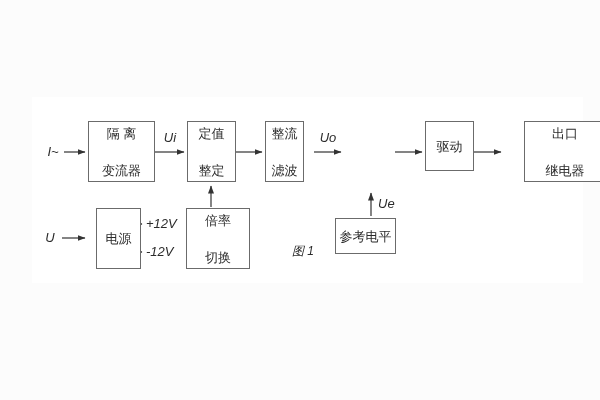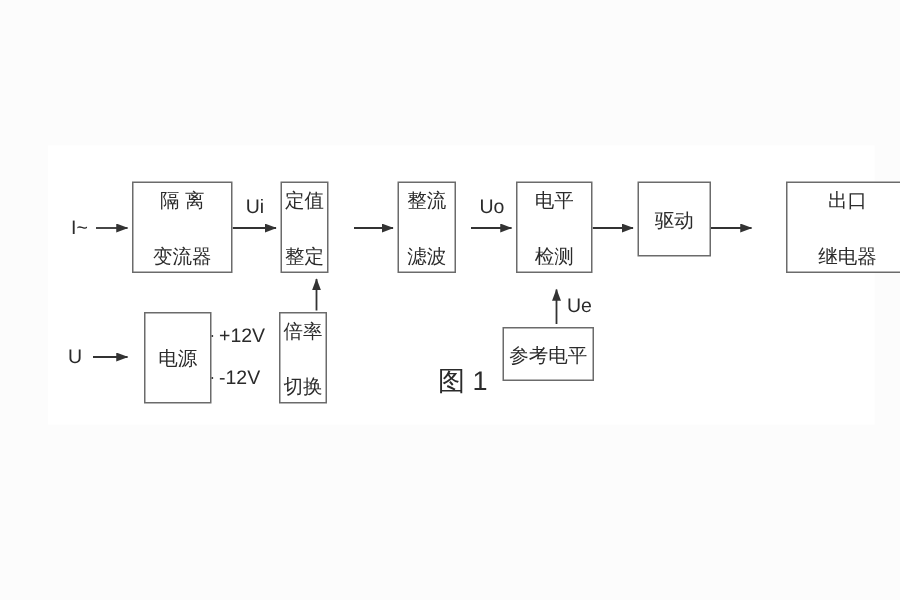--- a/index.html
+++ b/index.html
@@ -22,20 +22,21 @@
     background:#ffffff;
     display:flex;flex-direction:column;align-items:center;justify-content:center;
     box-sizing:border-box;
     font-size:13px;line-height:1;color:#2b2b2b;
     text-align:center;white-space:nowrap;
   }
   .box.two{row-gap:24px;}
   .lbl{
     position:absolute;font-size:13px;line-height:1;color:#2b2b2b;
     white-space:nowrap;
+    font-style:italic;
   }
   .lbl.center{text-align:center;}
 </style>
 </head>
 <body>
 
 <div id="screen">
 
   <div class="canvas"></div>
 
@@ -58,49 +59,45 @@
       <line x1="211" y1="207" x2="211" y2="186" marker-end="url(#ah)"></line>
       <line x1="371" y1="216" x2="371" y2="193" marker-end="url(#ah)"></line>
     </g>
   </svg>
 
   <div class="box two" style="left:88px;top:121px;width:67px;height:61px">
     <span>隔 离</span>
     <span>变流器</span>
   </div>
 
-  <div class="box two" style="left:187px;top:121px;width:32px;height:61px">
+  <div class="box two" style="left:187px;top:121px;width:49px;height:61px">
     <span>定值</span>
     <span>整定</span>
   </div>
 
   <div class="box two" style="left:265px;top:121px;width:39px;height:61px">
     <span>整流</span>
     <span>滤波</span>
   </div>
 
-  <div class="box two" style="left:344px;top:121px;width:51px;height:61px">
-    <span>电平</span>
-    <span>检测</span>
-  </div>
 
   <div class="box" style="left:425px;top:121px;width:49px;height:50px">
     <span>驱动</span>
   </div>
 
   <div class="box two" style="left:524px;top:121px;width:82px;height:61px">
     <span>出口</span>
     <span>继电器</span>
   </div>
 
   <div class="box" style="left:96px;top:208px;width:45px;height:61px">
     <span>电源</span>
   </div>
 
-  <div class="box two" style="left:186px;top:208px;width:32px;height:61px">
+  <div class="box two" style="left:186px;top:208px;width:64px;height:61px">
     <span>倍率</span>
     <span>切换</span>
   </div>
 
   <div class="box" style="left:335px;top:218px;width:61px;height:36px">
     <span>参考电平</span>
   </div>
 
   <div class="lbl center" style="left:42px;top:145px;width:22px">I~</div>
 
@@ -109,15 +106,15 @@
   <div class="lbl center" style="left:314px;top:131px;width:28px">Uo</div>
 
   <div class="lbl" style="left:378px;top:197px">Ue</div>
 
   <div class="lbl center" style="left:41px;top:231px;width:18px">U</div>
 
   <div class="lbl" style="left:146px;top:217px">+12V</div>
 
   <div class="lbl" style="left:146px;top:245px">-12V</div>
 
-  <div class="lbl" style="left:292px;top:245px;font-size:18px">图 1</div>
+  <div class="lbl" style="left:292px;top:245px;font-size:12px">图 1</div>
 
 </div>
 
 </body></html>

